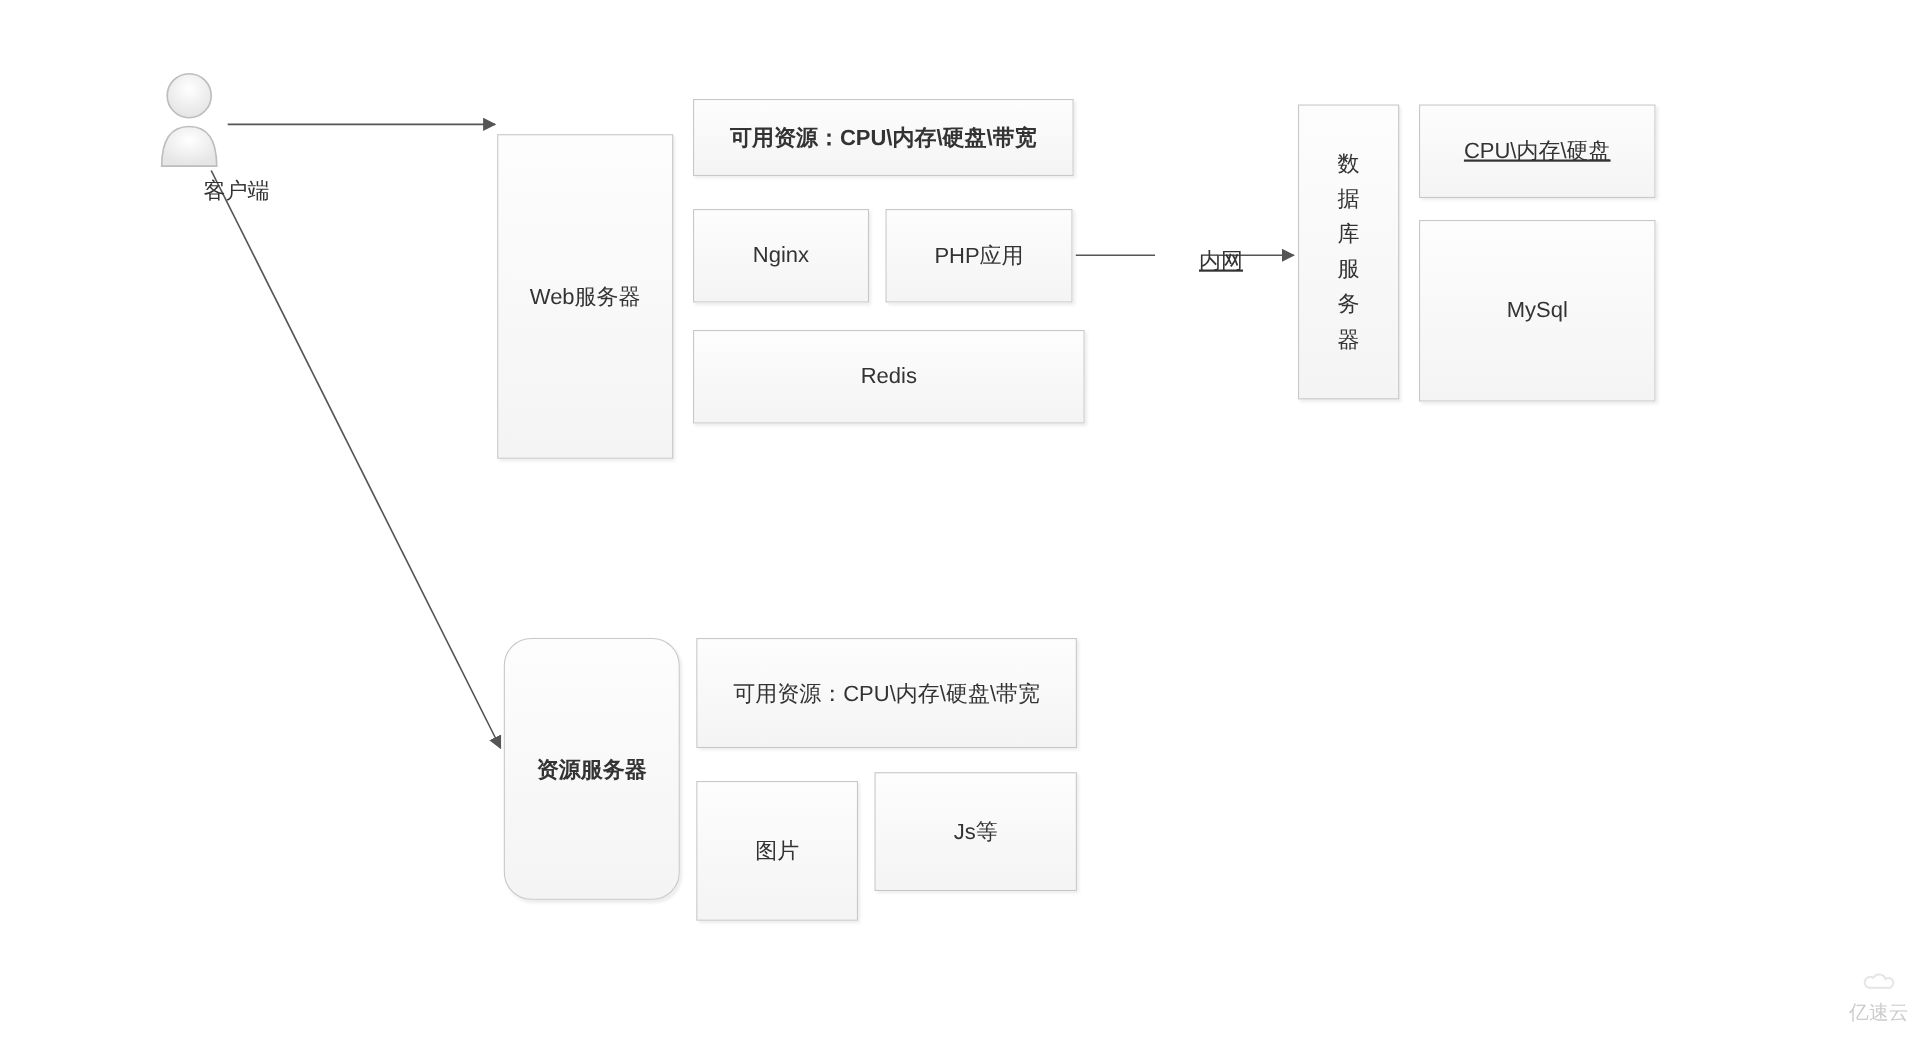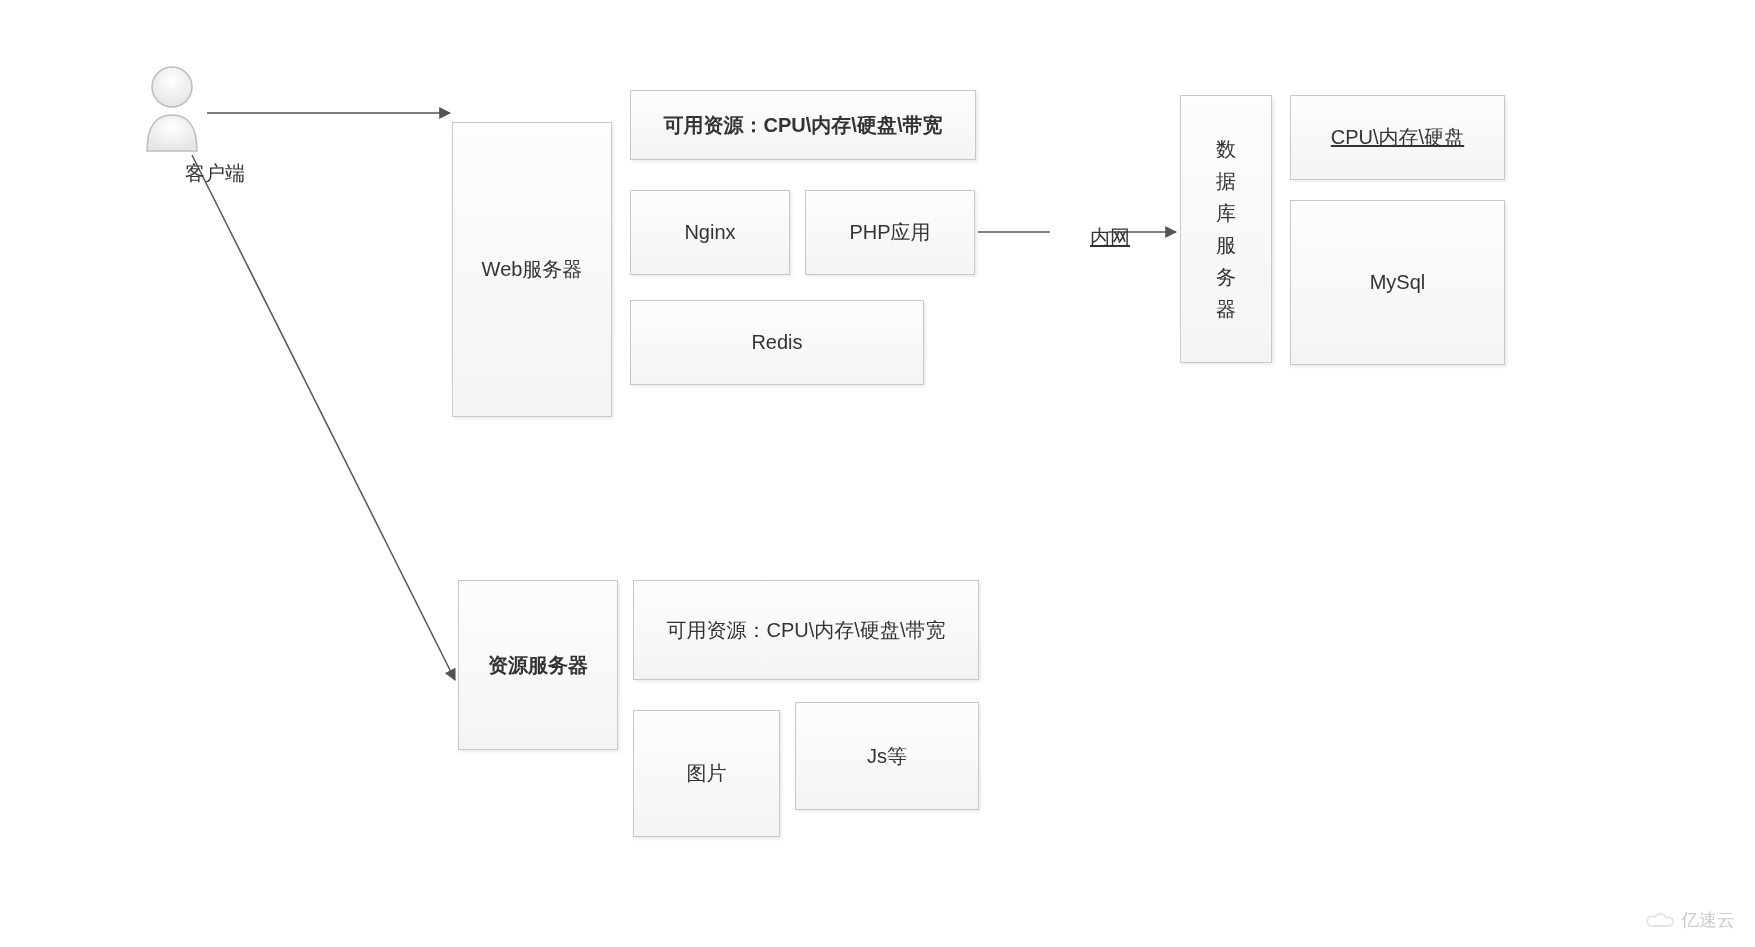--- a/index.html
+++ b/index.html
@@ -41,20 +41,21 @@
   .watermark {
     position: absolute;
     right: 20px;
     bottom: 15px;
     display: flex;
     align-items: center;
     gap: 6px;
     color: #cccccc;
     font-size: 18px;
     font-weight: 500;
+    flex-direction: column;
   }
   .watermark svg { opacity: 0.5; }
   svg.connectors {
     position: absolute;
     left: 0; top: 0;
     width: 1755px;
     height: 947px;
     pointer-events: none;
   }
 </style>
@@ -99,21 +100,21 @@
 </div>
 
 <div class="box" style="left:630px; top:190px; width:160px; height:85px;">
   <span>Nginx</span>
 </div>
 
 <div class="box" style="left:805px; top:190px; width:170px; height:85px;">
   <span>PHP应用</span>
 </div>
 
-<div class="box" style="left:630px; top:300px; width:294px; height:85px;">
+<div class="box" style="left:630px; top:300px; width:356px; height:85px;">
   <span>Redis</span>
 </div>
 
 <div class="label" style="left:1050px; top:224px;text-decoration:underline;">内网</div>
 
 <div class="box" style="left:1180px; top:95px; width:92px; height:268px;">
   <span class="vtext" style="display: flex; flex-direction: column; line-height: 1.6;">
       <div>数</div>
       <div>据</div>
       <div>库</div>
@@ -127,21 +128,21 @@
 </style>
 
 <div class="box" style="left:1290px; top:95px; width:215px; height:85px;text-decoration:underline;">
   <span>CPU\内存\硬盘</span>
 </div>
 
 <div class="box" style="left:1290px; top:200px; width:215px; height:165px;text-align:right;">
   <span>MySql</span>
 </div>
 
-<div class="box bold" style="left:458px; top:580px; width:160px; height:170px;">
+<div class="box bold" style="left:458px; top:580px; width:160px; height:238px;border-radius:25px;">
   <span>资源服务器</span>
 </div>
 
 <div class="box" style="left:633px; top:580px; width:346px; height:100px;">
   <span>可用资源：CPU\内存\硬盘\带宽</span>
 </div>
 
 <div class="box" style="left:633px; top:710px; width:147px; height:127px;">
   <span>图片</span>
 </div>

